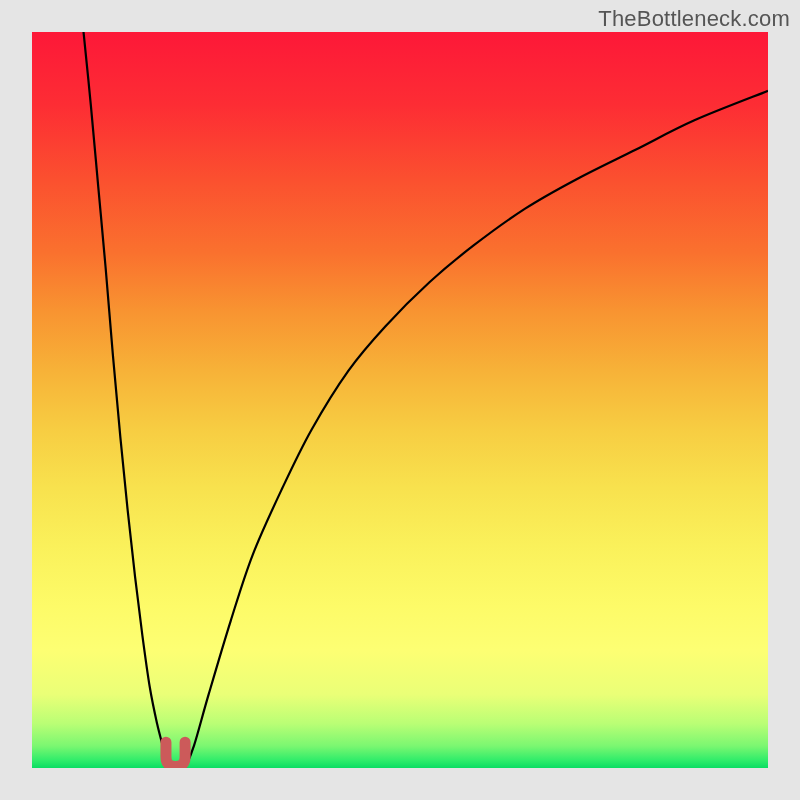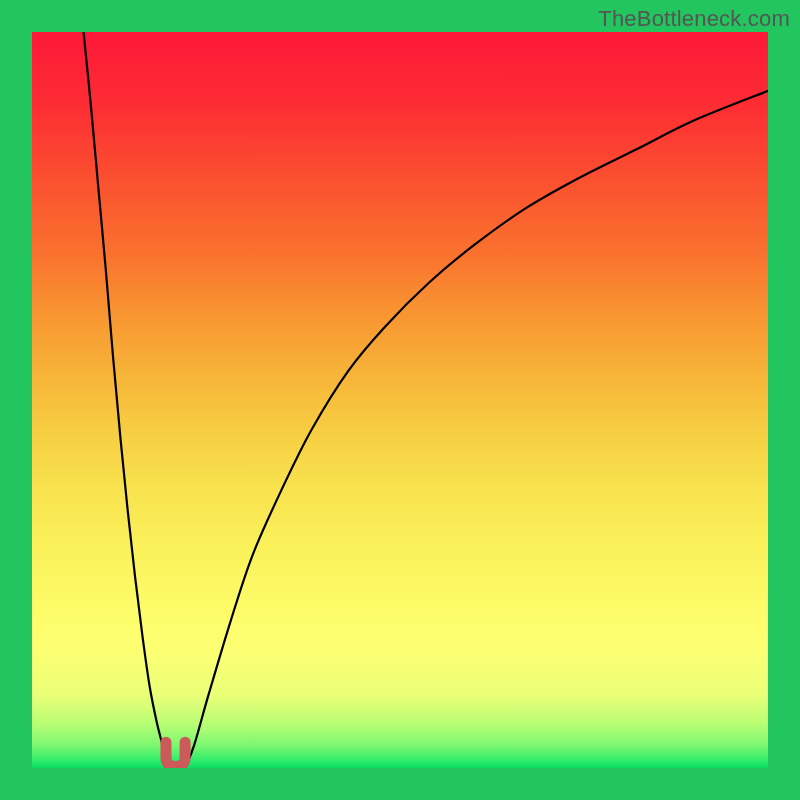--- a/index.html
+++ b/index.html
@@ -10,21 +10,21 @@
     background: #000;
     overflow: hidden;
     font-family: Arial, Helvetica, sans-serif;
   }
   .frame {
     position: absolute;
     top: 0;
     left: 0;
     width: 800px;
     height: 800px;
-    background: #22c55e;
+    background: #e5e5e5;
   }
   .plot-area {
     position: absolute;
     top: 32px;
     left: 32px;
     width: 736px;
     height: 736px;
     overflow: hidden;
     
     background: linear-gradient(

